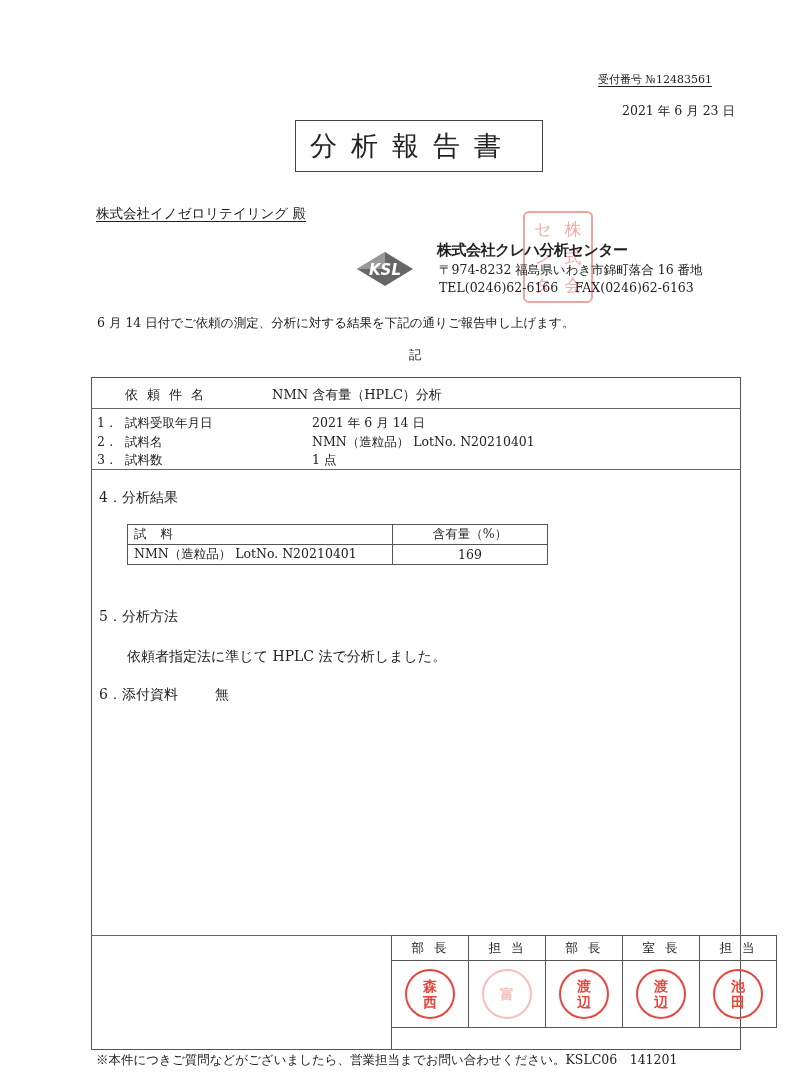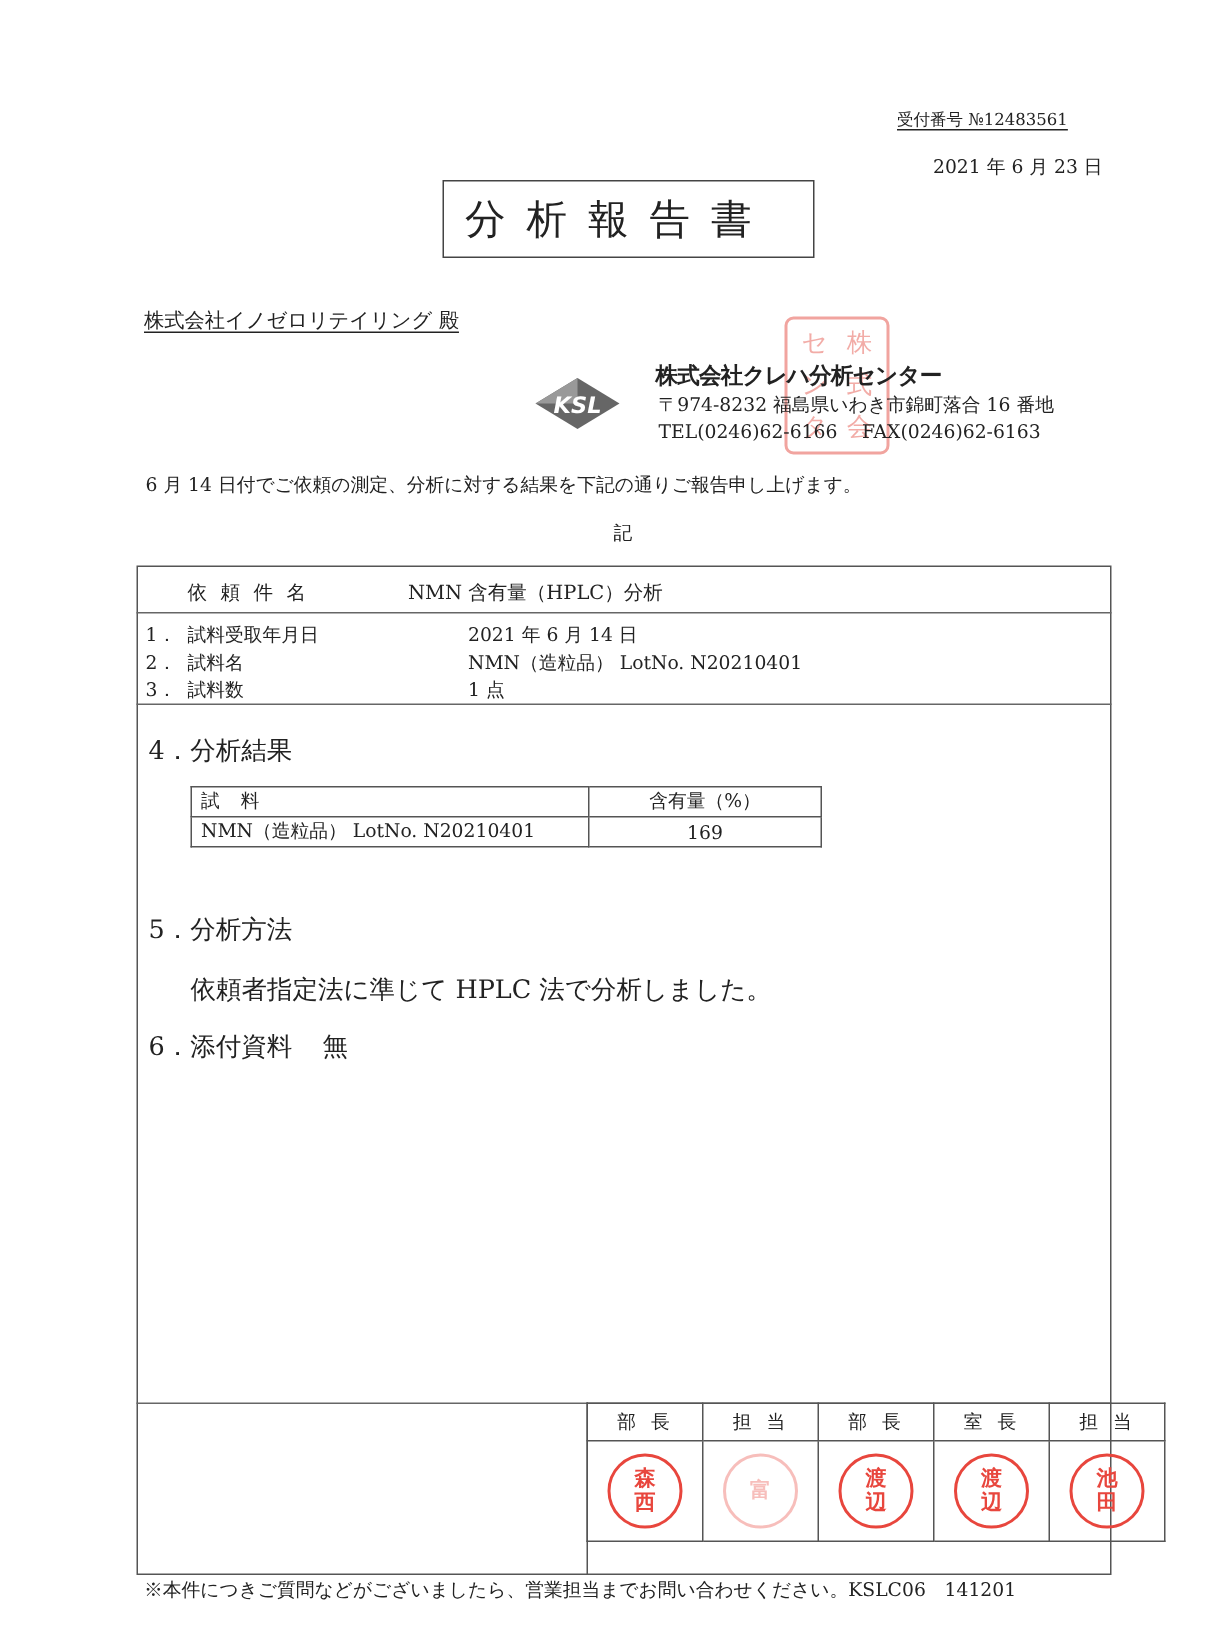--- a/index.html
+++ b/index.html
@@ -25,21 +25,21 @@
 
   .frame { left: 91px; top: 377px; width: 650px; height: 673px; border: 1.3px solid #555; box-sizing: border-box; }
   .hline { position: absolute; left: 91px; width: 650px; height: 0; border-top: 1.3px solid #666; }
   .req-label { left: 125px; top: 386px; font-size: 13px; letter-spacing: 9px; }
   .req-value { left: 272px; top: 386px; font-size: 13px; }
   .info-row { font-size: 12.5px; }
   .info-num { left: 97px; }
   .info-label { left: 125px; text-align: center; }
   .info-val { left: 272px; margin-left: 40px; }
 
-  .sec { font-size: 17px; }
+  .sec { font-size: 14px; }
   table.res { position: absolute; left: 127px; top: 524px; border-collapse: collapse; font-size: 12.5px; }
   table.res td { border: 1.3px solid #555; height: 19px; padding: 0 6px; }
   table.res .c1 { width: 252px; }
   table.res .c2 { width: 142px; text-align: center; }
   table.res .hdr1 { text-align: left; letter-spacing: 14px; }
 
   table.appr { position: absolute; left: 391px; top: 935px; border-collapse: collapse; font-size: 12.5px; }
   table.appr td { border: 1.3px solid #555; text-align: center; padding: 0; }
   table.appr .g { height: 21px; }
   table.appr .r { height: 24px; width: 68px; letter-spacing: 10px; padding-left: 8px; }

